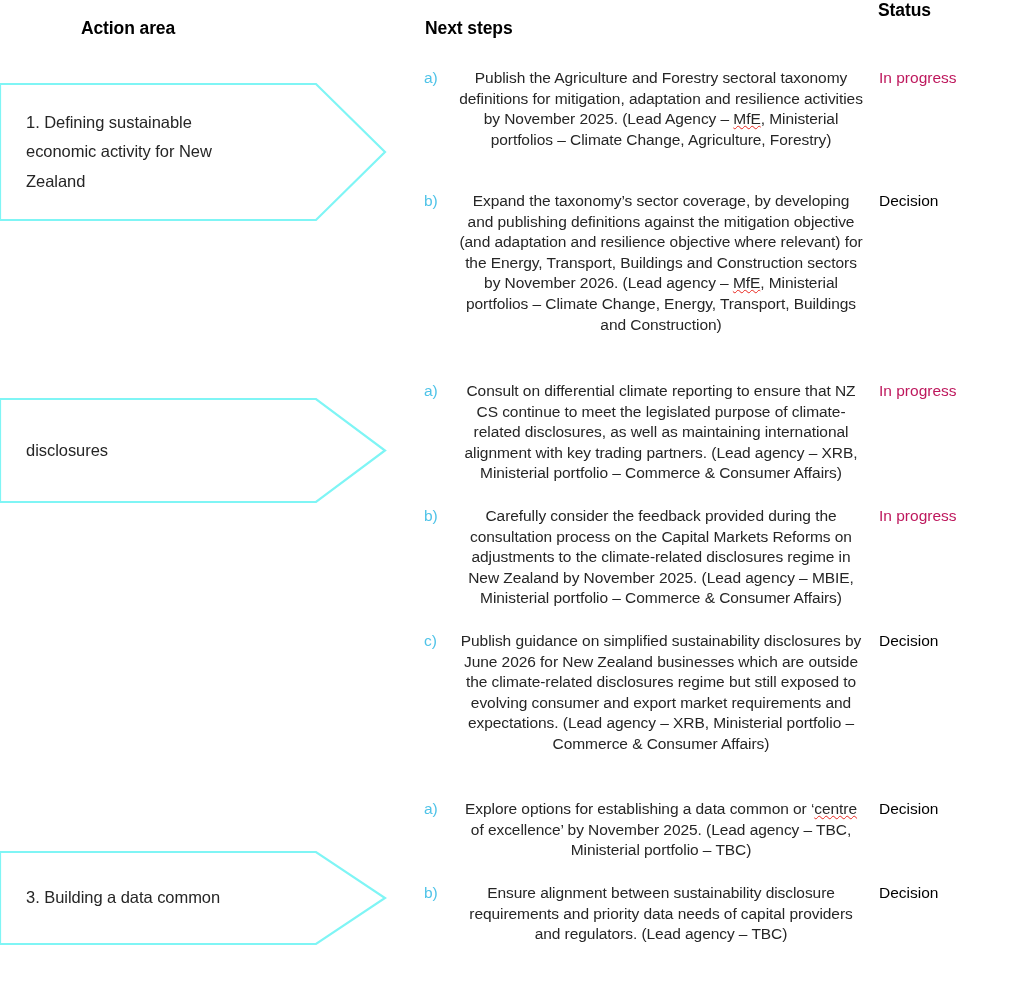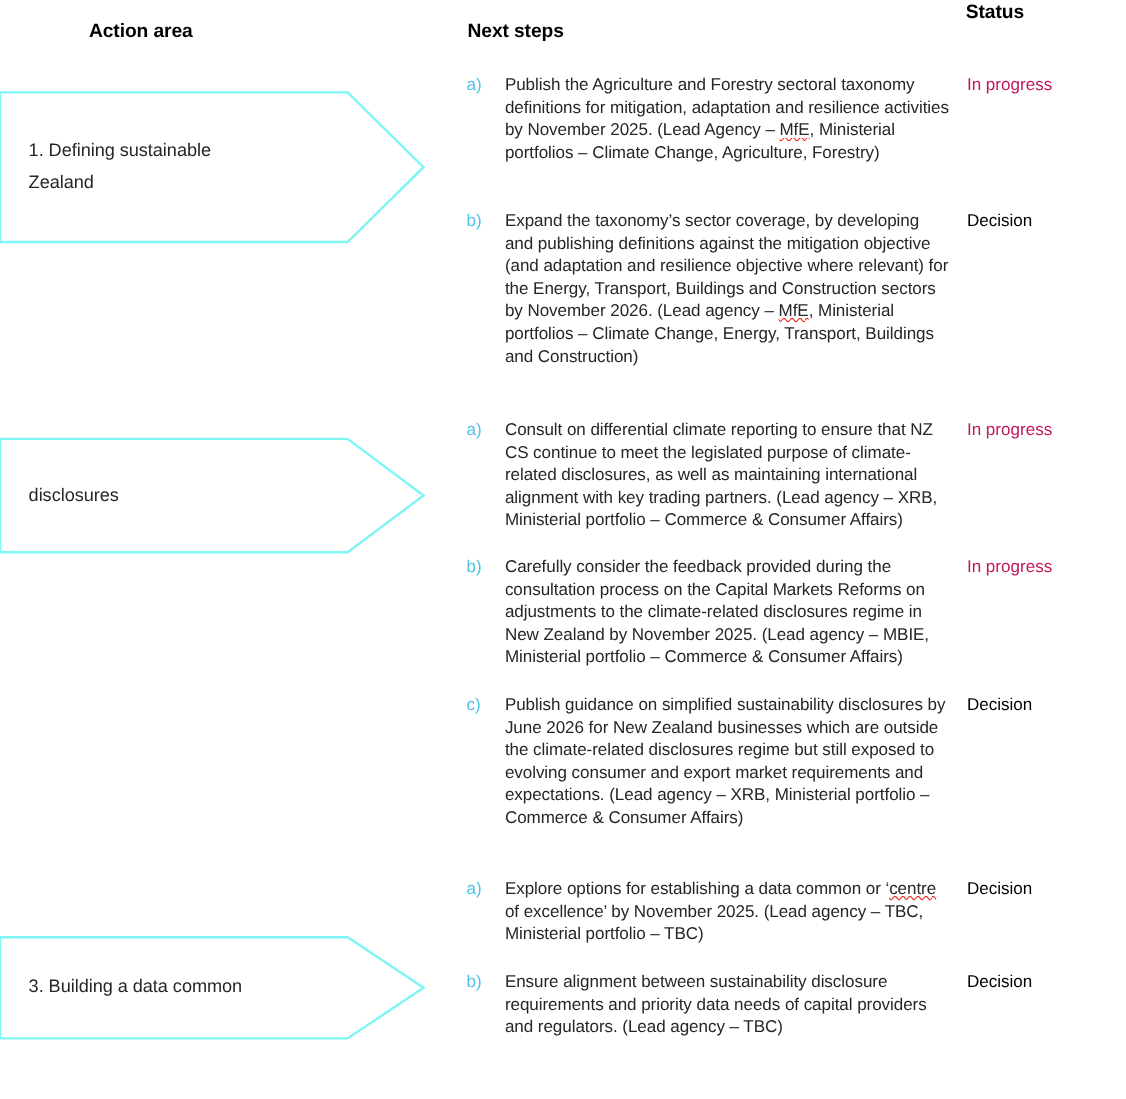--- a/index.html
+++ b/index.html
@@ -70,20 +70,21 @@
   }
   .step-text {
     position: absolute;
     left: 35px;
     top: 0;
     width: 404px;
     font-size: 15.5px;
     line-height: 20.6px;
     color: #262626;
     letter-spacing: -0.06px;
+    text-align: center;
   }
   .step-status {
     position: absolute;
     left: 455px;
     top: 0;
     width: 145px;
     font-size: 15.5px;
     line-height: 20.6px;
     white-space: nowrap;
   }
@@ -108,20 +109,21 @@
   <div class="hdr hdr-status">Status</div>
 </div>
 
 <div id="chevron-host">
     <div class="chevron" style="top: 68px; height: 136px;">
       <svg viewBox="0 0 386 136" preserveAspectRatio="none">
         <polygon points="0,0 316,0 385,68 316,136 0,136" fill="#FFFFFF" stroke="#7FF5F5" stroke-width="2.2" stroke-linejoin="miter" vector-effect="non-scaling-stroke"></polygon>
       </svg>
       <div class="chevron-label">
         <div>1. Defining sustainable</div>
+        <div>economic activity for New</div>
         <div>Zealand</div>
       </div>
     </div>
     <div class="chevron" style="top: 383px; height: 103px;">
       <svg viewBox="0 0 386 103" preserveAspectRatio="none">
         <polygon points="0,0 316,0 385,51.5 316,103 0,103" fill="#FFFFFF" stroke="#7FF5F5" stroke-width="2.2" stroke-linejoin="miter" vector-effect="non-scaling-stroke"></polygon>
       </svg>
       <div class="chevron-label">
         <div>disclosures</div>
       </div>

